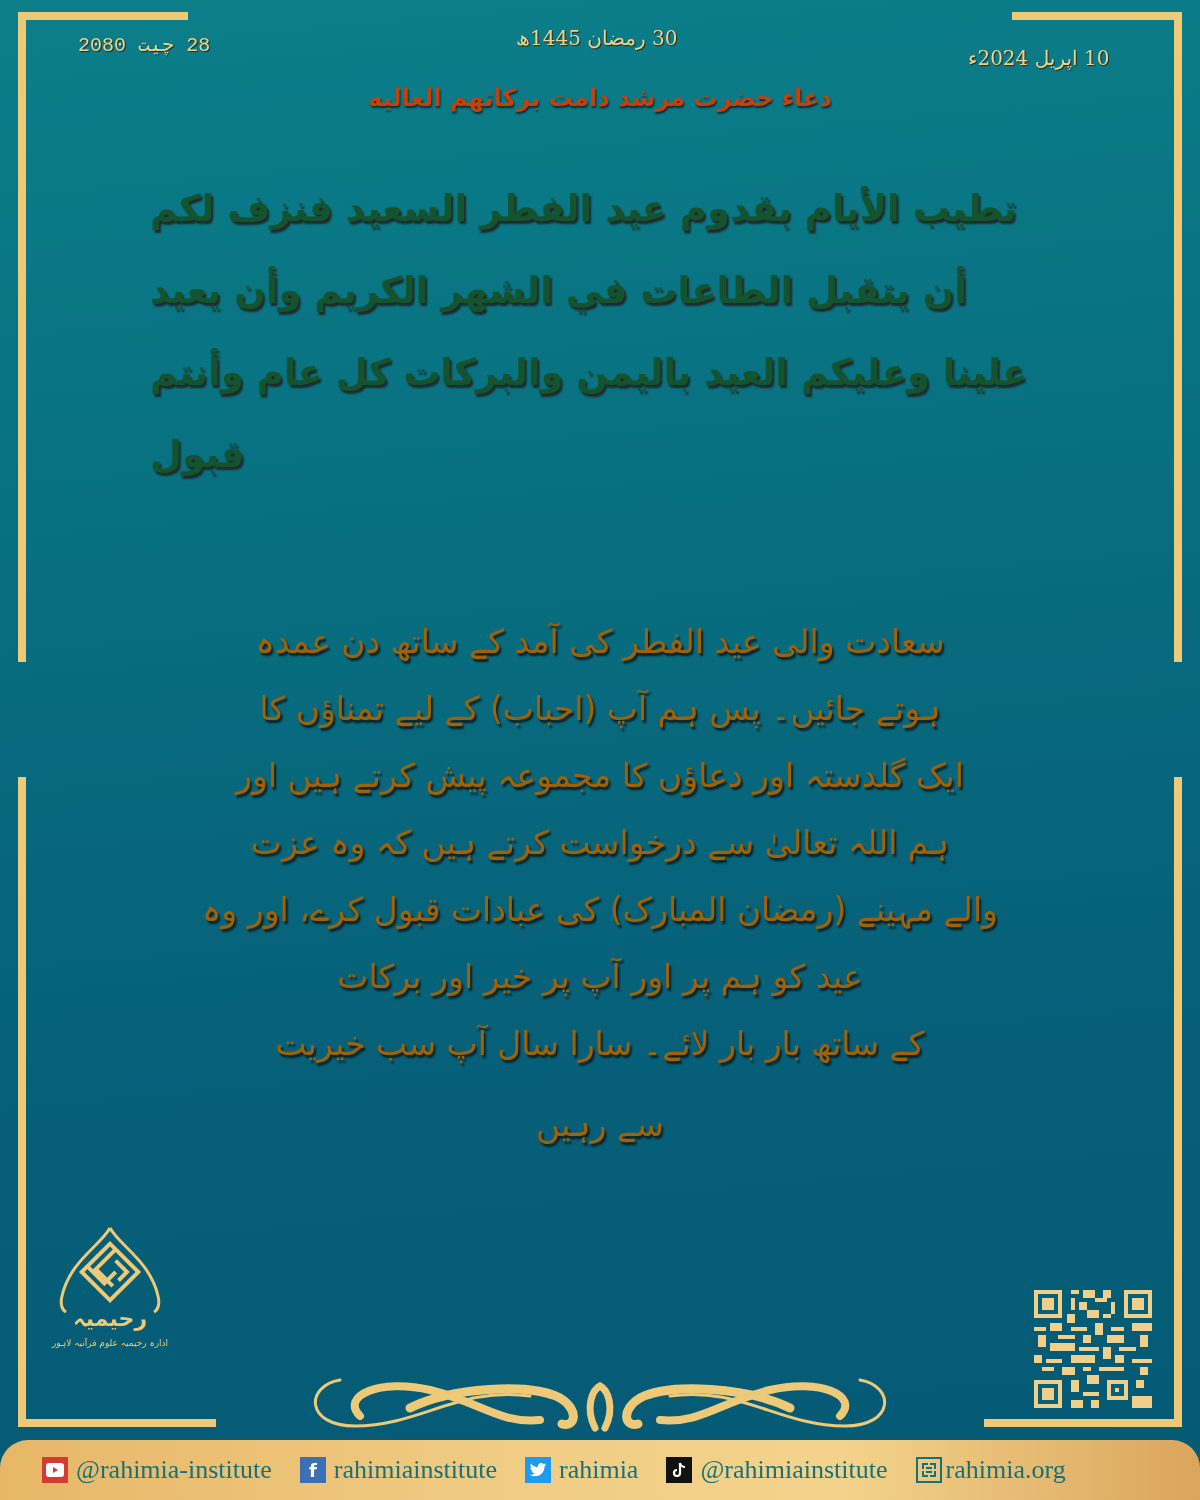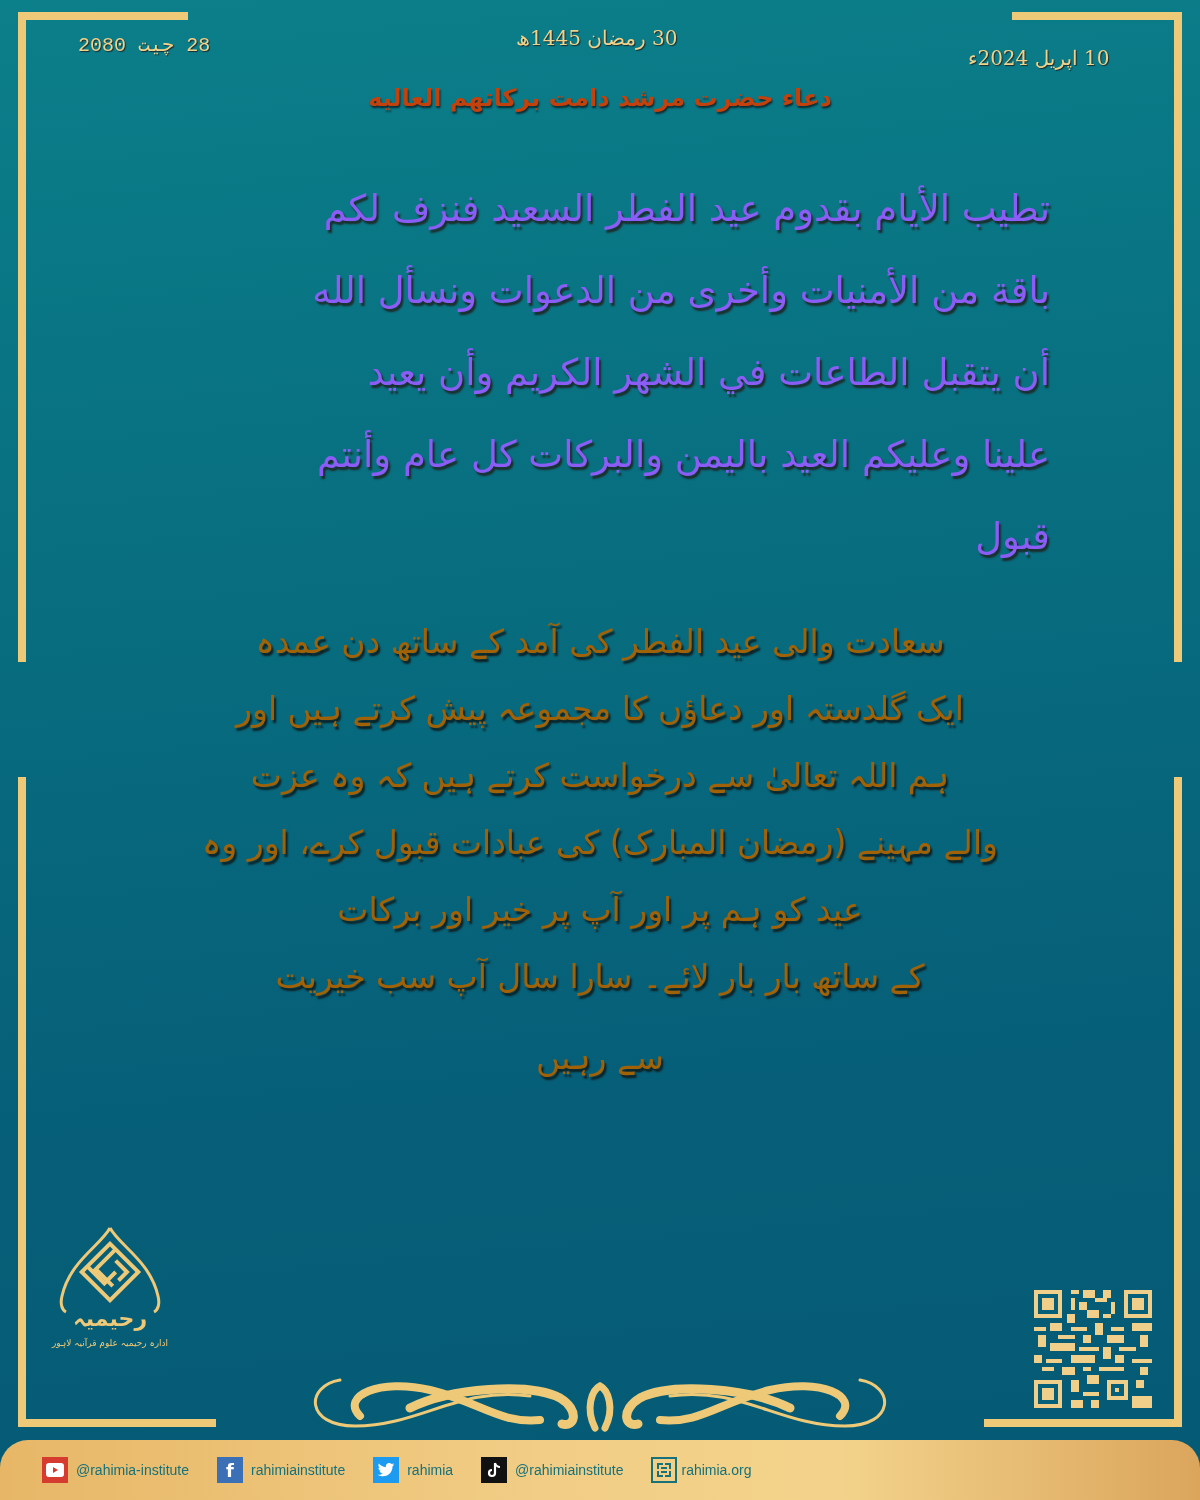--- a/index.html
+++ b/index.html
@@ -20,24 +20,24 @@
     white-space: nowrap;
   }
   .subtitle {
     position: absolute; left: 0; width: 1200px; top: 84px;
     text-align: center; direction: rtl;
     font-size: 24px; font-weight: bold; color: #c2410c;
     text-shadow: 1px 2px 2px #0f2a30;
   }
   .arabic {
     position: absolute; left: 150px; width: 900px; top: 168px;
-    text-align: right; direction: rtl;
+    text-align: left; direction: rtl;
     font-family: "DejaVu Sans", sans-serif;
-    font-size: 37px; font-weight: normal; line-height: 82px;
-    color: #8b5cf6;
+    font-size: 37px; font-weight: bold; line-height: 82px;
+    color: #14532d;
     text-shadow: 2px 3px 2px #1d2a2a;
   }
   .urdu {
     position: absolute; left: 140px; width: 920px; top: 608px;
     text-align: center; direction: rtl;
     font-family: "DejaVu Sans", sans-serif;
     font-size: 33px; line-height: 67px;
     color: #a16207;
     text-shadow: 2px 3px 2px #0d2024;
   }
@@ -53,22 +53,22 @@
     border-top-left-radius: 28px; border-top-right-radius: 28px;
     display: flex; align-items: center;
     padding-left: 42px;
   }
   .social { display: flex; align-items: center; margin-right: 28px; }
   .social .icon {
     width: 26px; height: 26px; margin-right: 8px;
     display: flex; align-items: center; justify-content: center;
   }
   .social .label {
-    font-family: Liberation Sans, sans-serif;
-    font-size: 14px; color: #17717a; white-space: nowrap;
+    font-family: Liberation Serif, serif;
+    font-size: 26px; color: #17717a; white-space: nowrap;
   }
 </style>
 </head>
 <body>
 
 <div class="bar" style="left:18px;top:12px;width:170px;height:8px;"></div>
 <div class="bar" style="left:18px;top:12px;width:8px;height:650px;"></div>
 <div class="bar" style="left:1012px;top:12px;width:170px;height:8px;"></div>
 <div class="bar" style="left:1174px;top:12px;width:8px;height:650px;"></div>
 <div class="bar" style="left:18px;top:777px;width:8px;height:650px;"></div>
@@ -76,28 +76,28 @@
 <div class="bar" style="left:1174px;top:777px;width:8px;height:650px;"></div>
 <div class="bar" style="left:984px;top:1419px;width:198px;height:8px;"></div>
 
 <div class="date" style="left:78px;top:32px;font-family:Liberation Mono, monospace;">28 چیت 2080</div>
 <div class="date" style="left:516px;top:26px;">30 رمضان 1445ھ</div>
 <div class="date" style="left:968px;top:46px;">10 اپریل 2024ء</div>
 <div class="subtitle">دعاء حضرت مرشد دامت برکاتهم العالیه</div>
 
 <div class="arabic">
   <span class="line">تطيب الأيام بقدوم عيد الفطر السعيد فنزف لكم</span>
-  <span class="line">باقة من الأمنيات وأخرى من الدعوات ونسأل الله</span>
   <span class="line">أن يتقبل الطاعات في الشهر الكريم وأن يعيد</span>
   <span class="line">علينا وعليكم العيد باليمن والبركات كل عام وأنتم</span>
   <span class="line">قبول</span>
 </div>
 
 <div class="urdu">
   <span class="line">سعادت والی عید الفطر کی آمد کے ساتھ دن عمدہ</span>
+  <span class="line">ہوتے جائیں۔ پس ہم آپ (احباب) کے لیے تمناؤں کا</span>
   <span class="line">ایک گلدستہ اور دعاؤں کا مجموعہ پیش کرتے ہیں اور</span>
   <span class="line">ہم اللہ تعالیٰ سے درخواست کرتے ہیں کہ وہ عزت</span>
   <span class="line">والے مہینے (رمضان المبارک) کی عبادات قبول کرے، اور وہ</span>
   <span class="line">عید کو ہم پر اور آپ پر خیر اور برکات</span>
   <span class="line">کے ساتھ بار بار لائے۔ سارا سال آپ سب خیریت</span>
   <span class="line last">سے رہیں</span>
 </div>
 
 <div class="logo">
   <svg width="140" height="130" viewBox="0 0 140 130">

